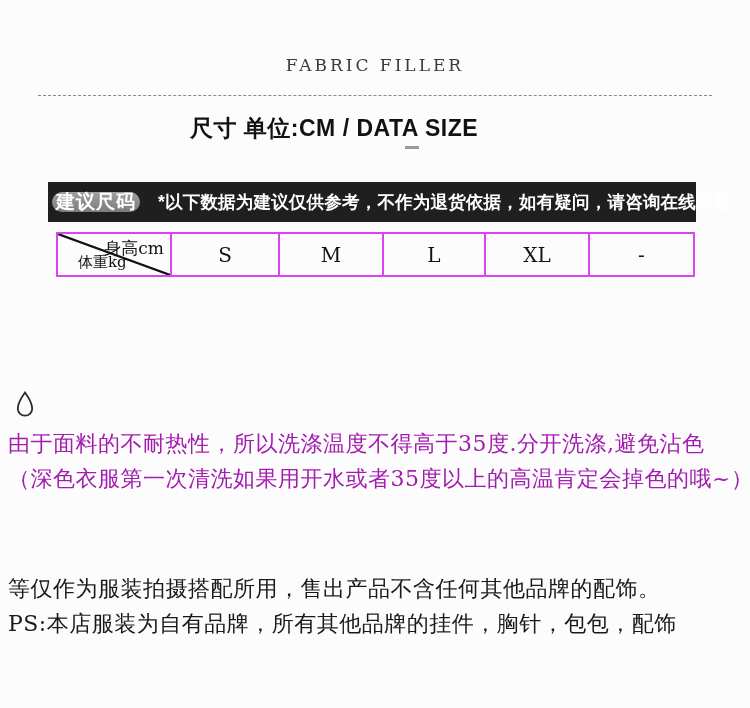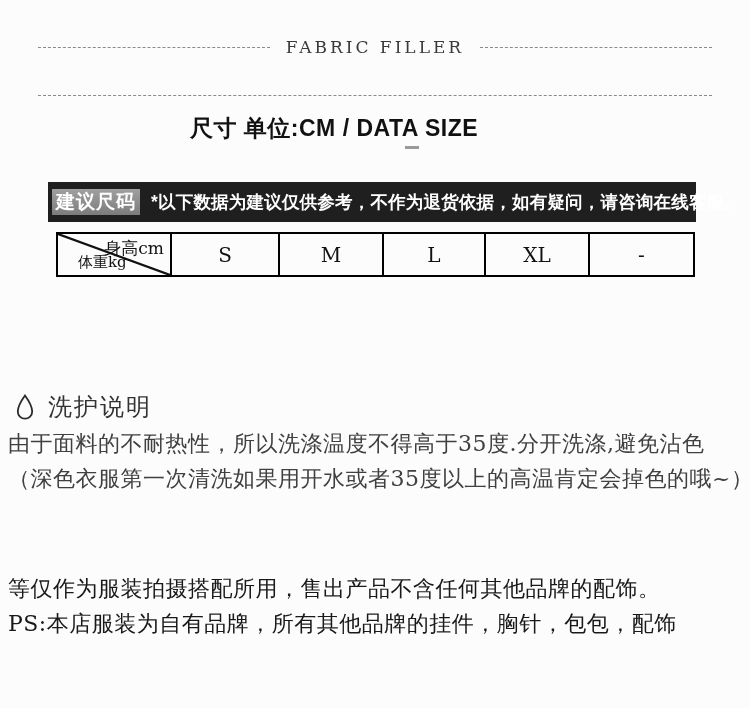--- a/index.html
+++ b/index.html
@@ -7,21 +7,21 @@
     width:750px;height:708px;position:relative;overflow:hidden;
     background:#fcfcfc;
     font-family:"DejaVu Serif","Liberation Serif",serif;
     color:#1a1a1a;
   }
   .abs{position:absolute;}
 
   
   .brand-row{
     left:38px;top:38px;width:674px;height:18px;
-    display:flex;align-items:center;gap:16px;
+    display:flex;align-items:center;gap:16px;flex-direction:column;
   }
   .dash-line{flex:1;border-top:1px dashed #8a8a8a;height:0;}
   .brand-text{
     font-family:"DejaVu Serif","Liberation Serif",serif;
     font-size:17px;letter-spacing:3px;color:#3a3a3a;white-space:nowrap;
   }
   .divider-full{
     left:38px;top:95px;width:674px;height:0;
     border-top:1px dashed #8a8a8a;
   }
@@ -36,40 +36,40 @@
     left:405px;top:146px;width:14px;height:3px;background:#9a9a9a;
   }
 
   
   .notice-bar{
     left:48px;top:182px;width:648px;height:40px;
     background:#1f1f1f;display:flex;align-items:center;
     box-sizing:border-box;padding-left:4px;
   }
   .notice-label{
-    width:88px;height:26px;flex:0 0 auto;
+    width:88px;height:20px;flex:0 0 auto;
     background:linear-gradient(#a0a0a0,#7c7c7c);
     color:#fff;display:flex;align-items:center;justify-content:center;
     font-family:"Liberation Sans","DejaVu Sans",sans-serif;
-    font-weight:bold;font-size:19px;letter-spacing:1px;
+    font-weight:bold;font-size:19px;letter-spacing:1px;border-radius:11px;
   }
   .notice-text{
     color:#fff;font-family:"Liberation Sans","DejaVu Sans",sans-serif;
-    font-weight:bold;font-size:17.5px;padding-left:11px;white-space:nowrap;
+    font-weight:bold;font-size:17.5px;padding-left:18px;white-space:nowrap;
     letter-spacing:.2px;
   }
 
   
   table.size-chart{
     position:absolute;left:56px;top:232px;width:637px;
     border-collapse:collapse;table-layout:fixed;
     font-family:"DejaVu Serif","Liberation Serif",serif;
   }
   table.size-chart td{
-    border:2px solid #000000;text-align:center;vertical-align:middle;
+    border:2px solid #d946ef;text-align:center;vertical-align:middle;
     font-size:20px;color:#111;padding:0;
   }
   table.size-chart tr.head td{height:41px;}
   table.size-chart tr.body-row td{height:40px;}
   td.corner{position:relative;overflow:hidden;}
   td.corner svg{position:absolute;left:0;top:0;width:100%;height:100%;}
   .corner-tr{
     position:absolute;top:3px;right:6px;font-size:17px;color:#111;
   }
   .corner-bl{
@@ -78,21 +78,21 @@
 
   
   .care-heading{
     left:15px;top:391px;display:flex;align-items:center;gap:13px;
     font-family:"Liberation Sans","DejaVu Sans",sans-serif;
     font-size:24px;color:#333;letter-spacing:2px;
   }
   .care-heading svg{display:block;}
   .care-text{
     left:8px;top:426px;width:736px;
-    font-size:22px;line-height:35px;color:#404040;
+    font-size:22px;line-height:35px;color:#a21caf;
     letter-spacing:.5px;white-space:nowrap;
   }
   .ps-text{
     left:8px;top:571px;width:736px;
     font-size:22px;line-height:35px;color:#191919;
     letter-spacing:.5px;white-space:nowrap;
   }
 </style>
 </head>
 <body>
@@ -138,21 +138,20 @@
   </tr>
 </tbody>
   </table>
 
 <div class="abs care-heading">
   <span>
     <svg width="20" height="27" viewBox="0 0 20 27">
       <path d="M10 1.5 C10 1.5 2.8 11.5 2.8 17.5 a7.2 7.2 0 0 0 14.4 0 C17.2 11.5 10 1.5 10 1.5 Z" fill="none" stroke="#2b2b2b" stroke-width="1.8"></path>
     </svg>
   </span>
-  <span>洗护说明</span>
 </div>
 
 <div class="abs care-text">
   <div>由于面料的不耐热性，所以洗涤温度不得高于35度.分开洗涤,避免沾色</div>
   <div>（深色衣服第一次清洗如果用开水或者35度以上的高温肯定会掉色的哦~），</div>
 </div>
 
 <div class="abs ps-text">
   <div>等仅作为服装拍摄搭配所用，售出产品不含任何其他品牌的配饰。</div>
   <div>PS:本店服装为自有品牌，所有其他品牌的挂件，胸针，包包，配饰</div>

